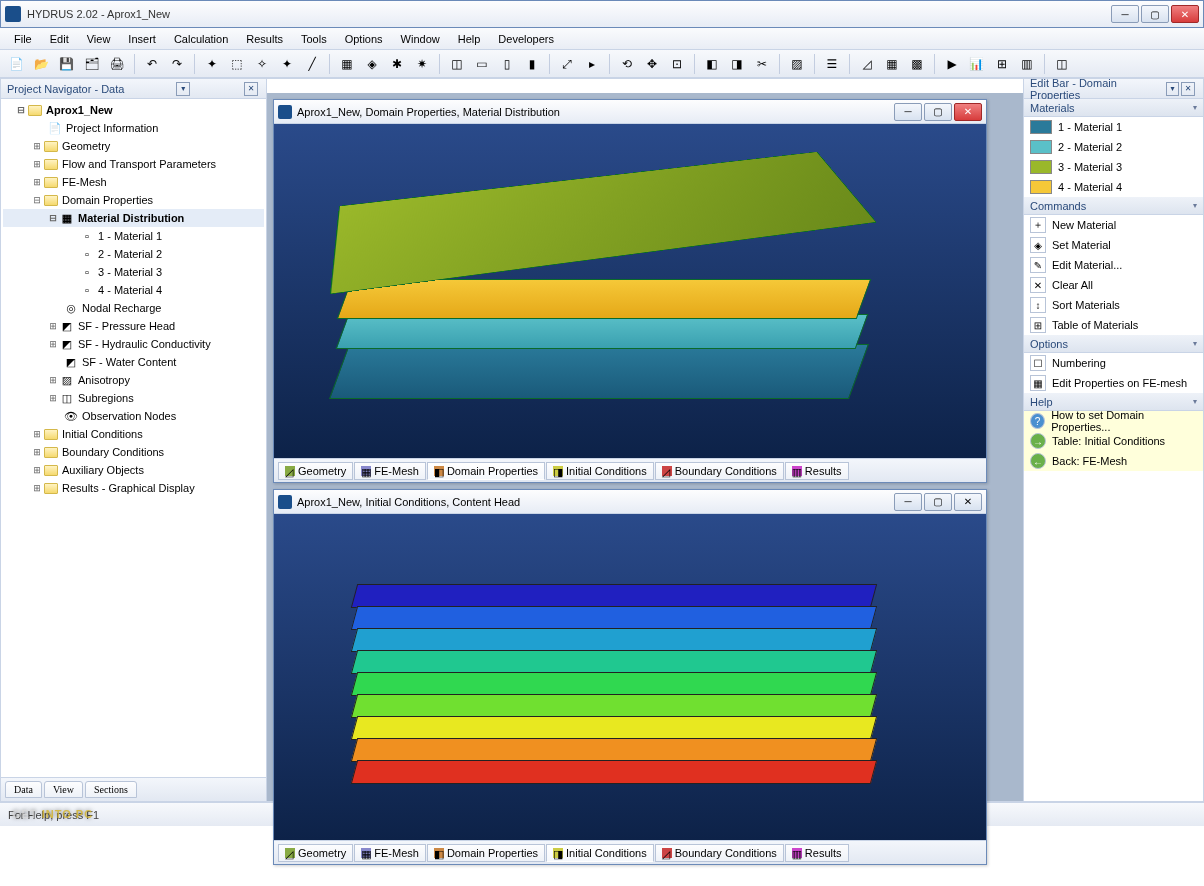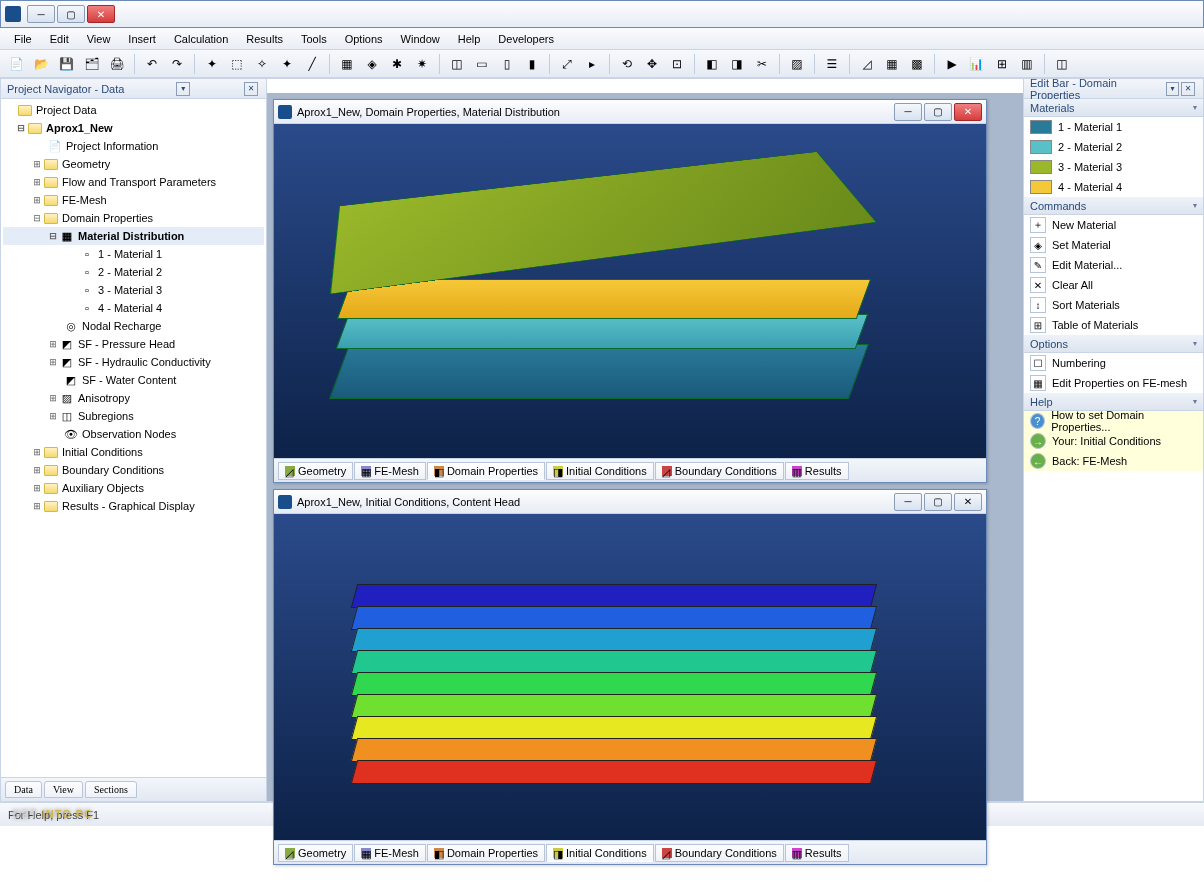--- a/index.html
+++ b/index.html
@@ -83,20 +83,21 @@
 .watermark { position:absolute; left:12px; bottom:60px; color:rgba(255,255,255,0.6); font-size:32px; font-weight:bold; letter-spacing:1px; font-family: Arial; text-shadow:0 0 4px rgba(0,0,0,0.5); z-index:50; pointer-events:none;}
 .watermark .g { color: rgba(220,220,220,0.7); }
 .watermark .y { color: rgba(212,180,40,0.8); }
 .watermark2 { position:absolute; left:12px; bottom:32px; color:rgba(255,255,255,0.5); font-size:13px; z-index:50;text-align:center; }
 </style>
 </head>
 <body>
 
 <div class="titlebar">
   <div class="app-icon"></div>
+  <div class="title">HYDRUS 2.02 - Aprox1_New</div>
   <div class="winbtns">
     <div class="winbtn">─</div>
     <div class="winbtn">▢</div>
     <div class="winbtn close">✕</div>
   </div>
 </div>
 
 <div class="menubar">
   <span>File</span>
   <span>Edit</span>
@@ -166,27 +167,20 @@
 
 <div class="workspace">
 
   <div class="leftpanel">
     <div class="panel-header">
       <span>Project Navigator - Data</span>
       <span class="pin">▾</span>
       <span class="pin">✕</span>
     </div>
     <div class="tree">
-      <div class="tn" style="padding-left:2px">
-          <span class="exp"></span>
-          <span class="ic">
-            <span class="folder"></span>
-          </span>
-          <span>Project Data</span>
-        </div>
       <div class="tn bold" style="padding-left:12px">
           <span class="exp">⊟</span>
           <span class="ic">
             <span class="folder"></span>
           </span>
           <span>Aprox1_New</span>
         </div>
       <div class="tn" style="padding-left:32px">
           <span class="exp"></span>
           <span class="ic">📄</span>
@@ -489,21 +483,21 @@
         <span>Help</span>
         <span class="chev">▾</span>
       </div>
     <div class="help-section">
       <div class="cmdrow">
           <span class="cmdic" style="background:#4a90d0;color:#fff;border-radius:50%">?</span>
           <span>How to set Domain Properties...</span>
         </div>
       <div class="cmdrow">
           <span class="cmdic" style="background:#6ab04a;color:#fff;border-radius:50%">→</span>
-          <span>Your: Initial Conditions</span>
+          <span>Table: Initial Conditions</span>
         </div>
       <div class="cmdrow">
           <span class="cmdic" style="background:#6ab04a;color:#fff;border-radius:50%">←</span>
           <span>Back: FE-Mesh</span>
         </div>
     </div>
   </div>
 </div>
 
 <div class="statusbar">

